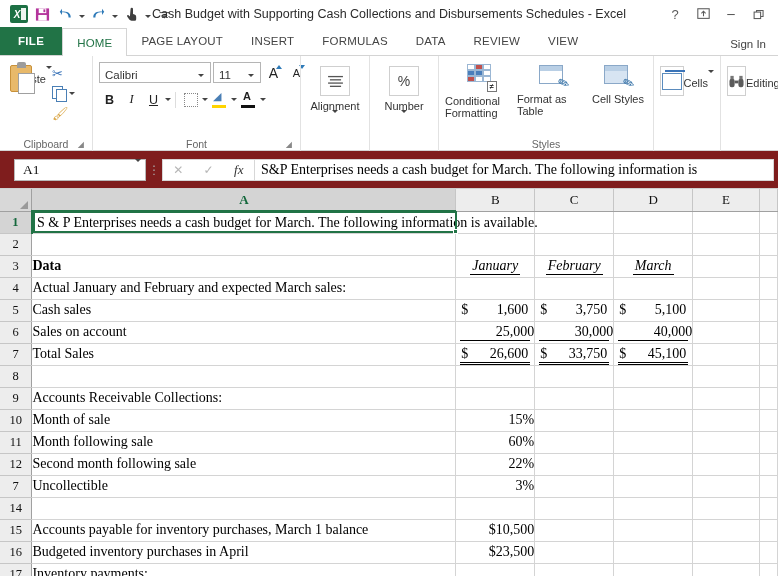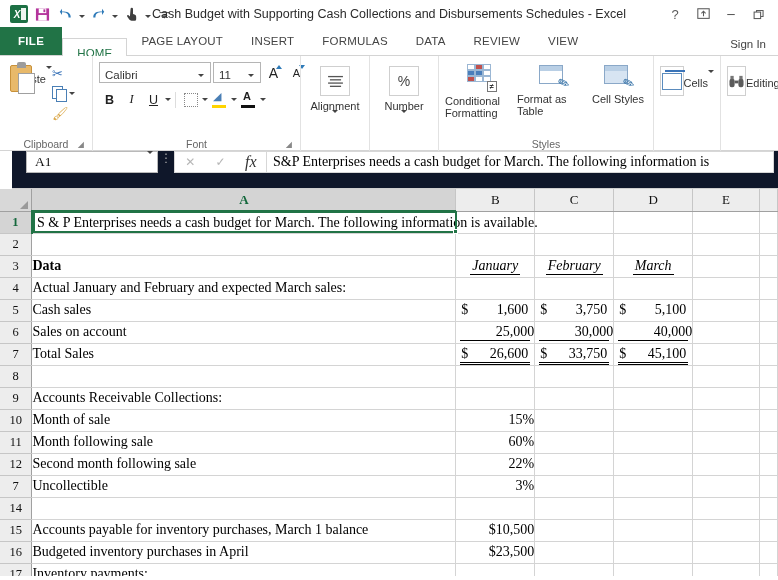--- a/index.html
+++ b/index.html
@@ -95,21 +95,21 @@
     font-size: 11.5px;
     color: #444;
     letter-spacing: .2px;
   }
   .tab.active {
     color: #217346;
     background: #fff;
     border-left: 1px solid #d4d4d4;
     border-right: 1px solid #d4d4d4;
     border-top: 1px solid #d4d4d4;
-    position: relative; top: 11px;
+    position: relative; top: 1px;
     height: 28px;
     text-align: right;
   }
   .signin {
     margin-left: auto;
     font-size: 11.5px; color: #444;
     padding-right: 12px; padding-bottom: 5px;
   }
 
   
@@ -264,44 +264,43 @@
   }
   .cells-ic { width: 20px; height: 17px; border: 1px solid #5a8bbd; position: relative; background: #fff; }
   .cells-ic:before {
     content: ""; position: absolute; left: 2px; top: -4px; width: 16px; height: 2px;
     border-left: 2px solid #3b74b8; border-right: 2px solid #3b74b8; background: #3b74b8;
   }
 
   
   .fbar {
     height: 38px;
-    display: flex; align-items: flex-start;
-    background: #0f172a;
+    display: flex; align-items: center;
+    background: #7f1d1d;
     border-bottom: 1px solid #cfcfcf;
     padding: 0 4px;
-    margin-left: 12px;
   }
   .namebox {
     width: 132px; height: 22px; margin-left: 10px;
     border: 1px solid #b9b9b9; background: #fff;
     display: flex; align-items: center;
     font-family: "Liberation Serif", serif;
     font-size: 13.5px; color: #111;
     padding: 0 4px 0 8px;
   }
   .namebox .nv { flex: 1; }
   .dots { width: 16px; text-align: center; color: #aaa; font-size: 12px; letter-spacing: 0; }
   .fb-btns {
     width: 92px; height: 22px;
     border: 1px solid #d7d7d7; border-right: none;
     display: flex; align-items: center; justify-content: space-around;
     background: #fff;
   }
   .fb-btn { font-size: 12px; color: #b6b6b6; width: 28px; text-align: center; }
-  .fb-fx { font-family: "Liberation Serif", serif; font-style: italic; font-size: 16px; color: #333; }
+  .fb-fx { font-family: "Liberation Serif", serif; font-style: italic; font-size: 13px; color: #333; }
   .fb-input {
     flex: 1; height: 22px;
     border: 1px solid #d7d7d7;
     background: #fff;
     display: flex; align-items: center;
     font-family: "Liberation Serif", serif;
     font-size: 14px; color: #000;
     padding-left: 6px;
     overflow: hidden; white-space: nowrap;
   }

